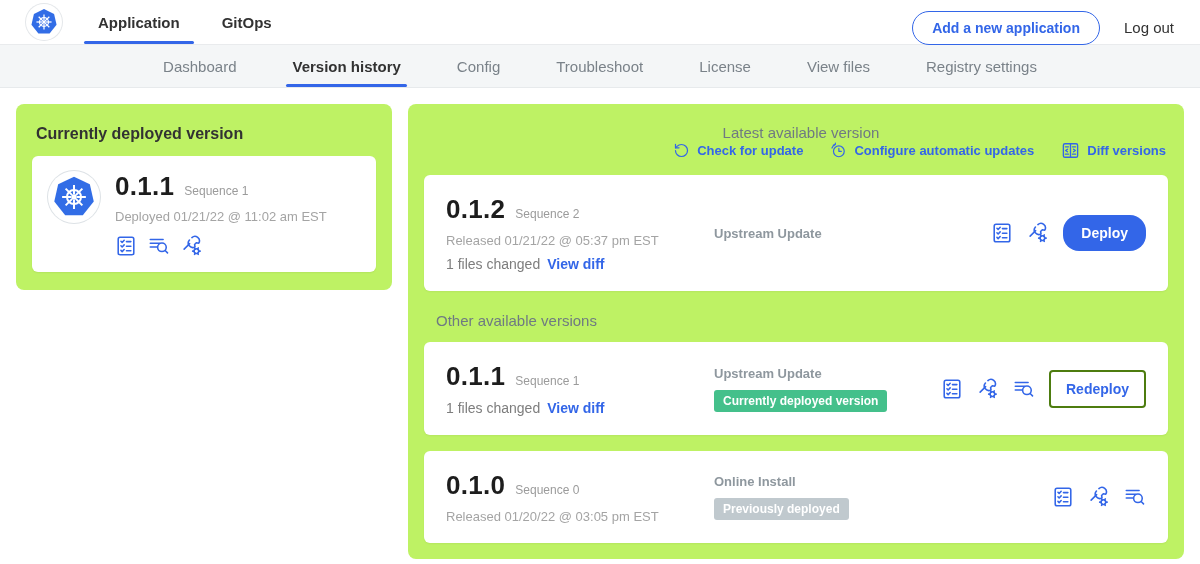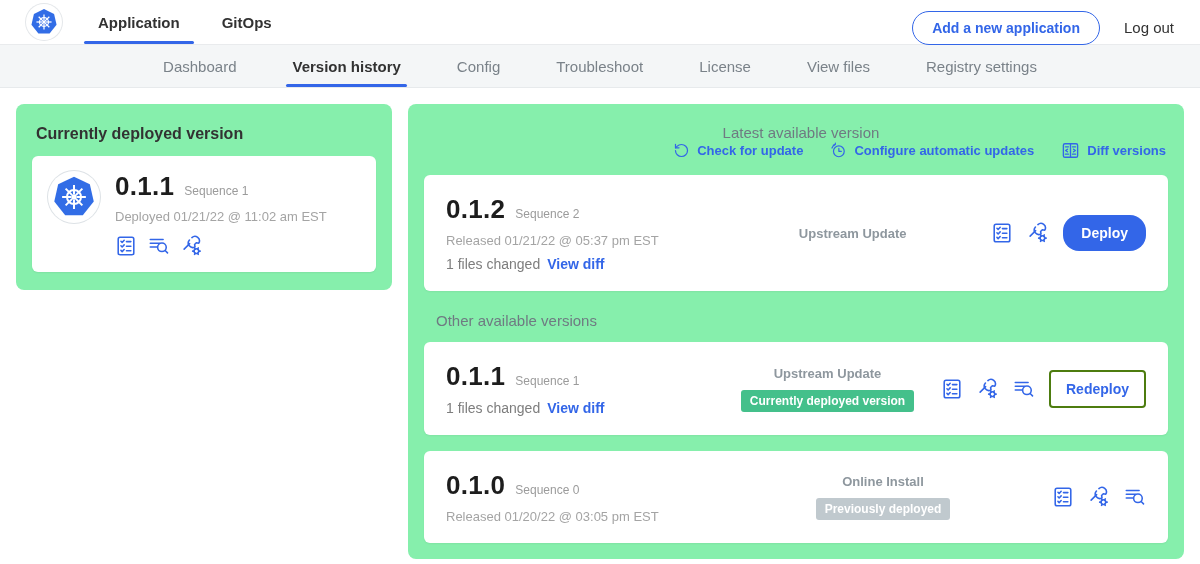--- a/index.html
+++ b/index.html
@@ -27,21 +27,21 @@
   .subnav { height: 43px; background: #f4f6f7; border-bottom: 1px solid #e7eaec;
     display: flex; justify-content: center; gap: 56px; align-items: stretch; }
   .subnav-tab { position: relative; display: flex; align-items: center;
     font-size: 15px; color: #7a8289; cursor: pointer; }
   .subnav-tab.active { color: #323232; font-weight: 600; }
   .subnav-tab.active::after { content: ""; position: absolute; left: -6px; right: -6px;
     bottom: 0; height: 3px; background: #3366e8; border-radius: 2px; }
 
   
   .main { display: flex; gap: 16px; padding: 16px; align-items: flex-start; }
-  .panel { background: #86efac; border-radius: 8px; }
+  .panel { background: #bef264; border-radius: 8px; }
 
   
   .left-panel { width: 376px; flex: none; padding: 16px 16px 18px; }
   .left-title { font-size: 16px; font-weight: bold; color: #323232; margin: 5px 0 13px 4px; }
   .deployed-card { background: #fff; border-radius: 6px; padding: 15px 16px;
     display: flex; gap: 15px; box-shadow: 0 1px 2px rgba(0,0,0,.06); }
   .logo-badge { width: 52px; height: 52px; flex: none; border-radius: 50%;
     background: #fff; box-shadow: 0 0 0 1px #dde2e6; display: flex;
     align-items: center; justify-content: center; }
   .v-head { display: flex; align-items: baseline; gap: 10px; }
@@ -59,21 +59,21 @@
   .rp-actions { margin-left: auto; display: flex; align-items: center; gap: 27px; }
   .rp-action { display: flex; align-items: center; gap: 7px; color: #3366e8;
     font-size: 13px; font-weight: bold; cursor: pointer; }
 
   .version-card { background: #fff; border-radius: 6px; padding: 19px 22px;
     display: grid; grid-template-columns: 268px 1fr auto; align-items: center;
     box-shadow: 0 1px 2px rgba(0,0,0,.05); }
   .vc-left .v-date { margin: 8px 0 0; }
   .vc-files { font-size: 14px; color: #7d7d7d; margin-top: 8px; }
   .view-diff { color: #3366e8; font-weight: bold; margin-left: 7px; cursor: pointer; }
-  .vc-mid { display: flex; flex-direction: column; gap: 9px; align-items: center; }
+  .vc-mid { display: flex; flex-direction: column; gap: 9px; align-items: flex-start; }
   .vc-source { font-size: 13px; font-weight: bold; color: #8e979e; }
   .badge { font-size: 12px; font-weight: bold; color: #fff; padding: 4px 9px;
     border-radius: 3px; white-space: nowrap; }
   .badge-green { background: #44c08b; }
   .badge-gray { background: #c0c9ce; }
   .vc-right { display: flex; align-items: center; gap: 14px; justify-self: end; }
   .btn-primary { background: #3366e8; color: #fff; border: none; font-family: inherit;
     font-weight: bold; font-size: 14px; padding: 10px 18px; border-radius: 16px; cursor: pointer; }
   .btn-outline { background: #fff; color: #3366e8; border: 2px solid #4d7c0f;
     font-family: inherit; font-weight: bold; font-size: 14px; padding: 9px 15px;

